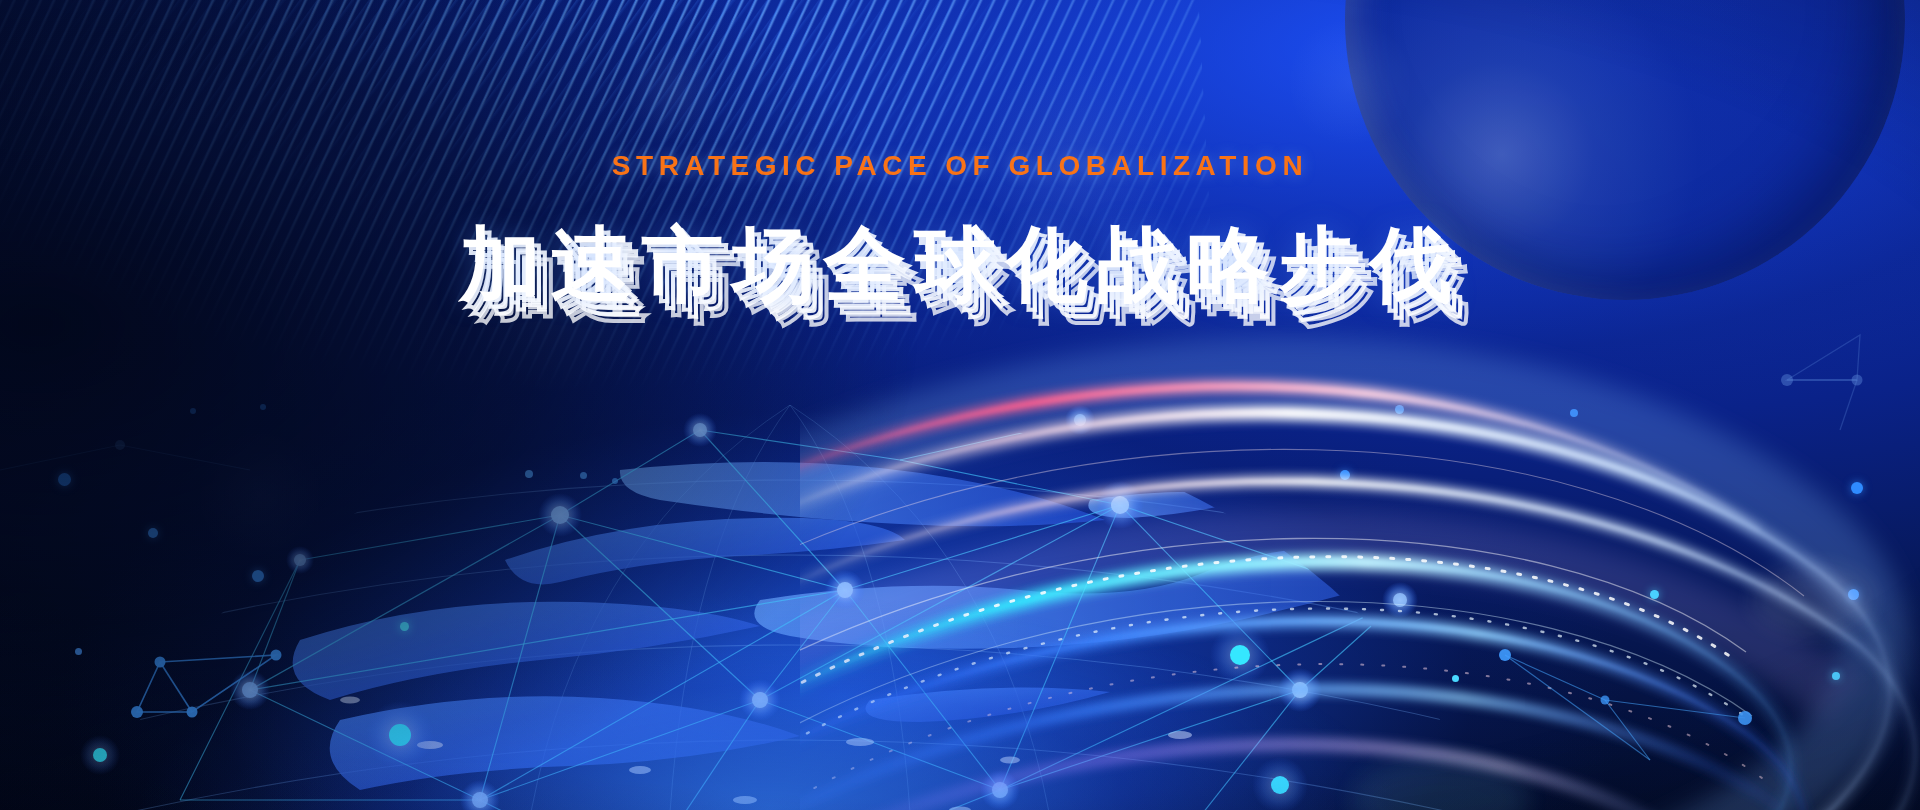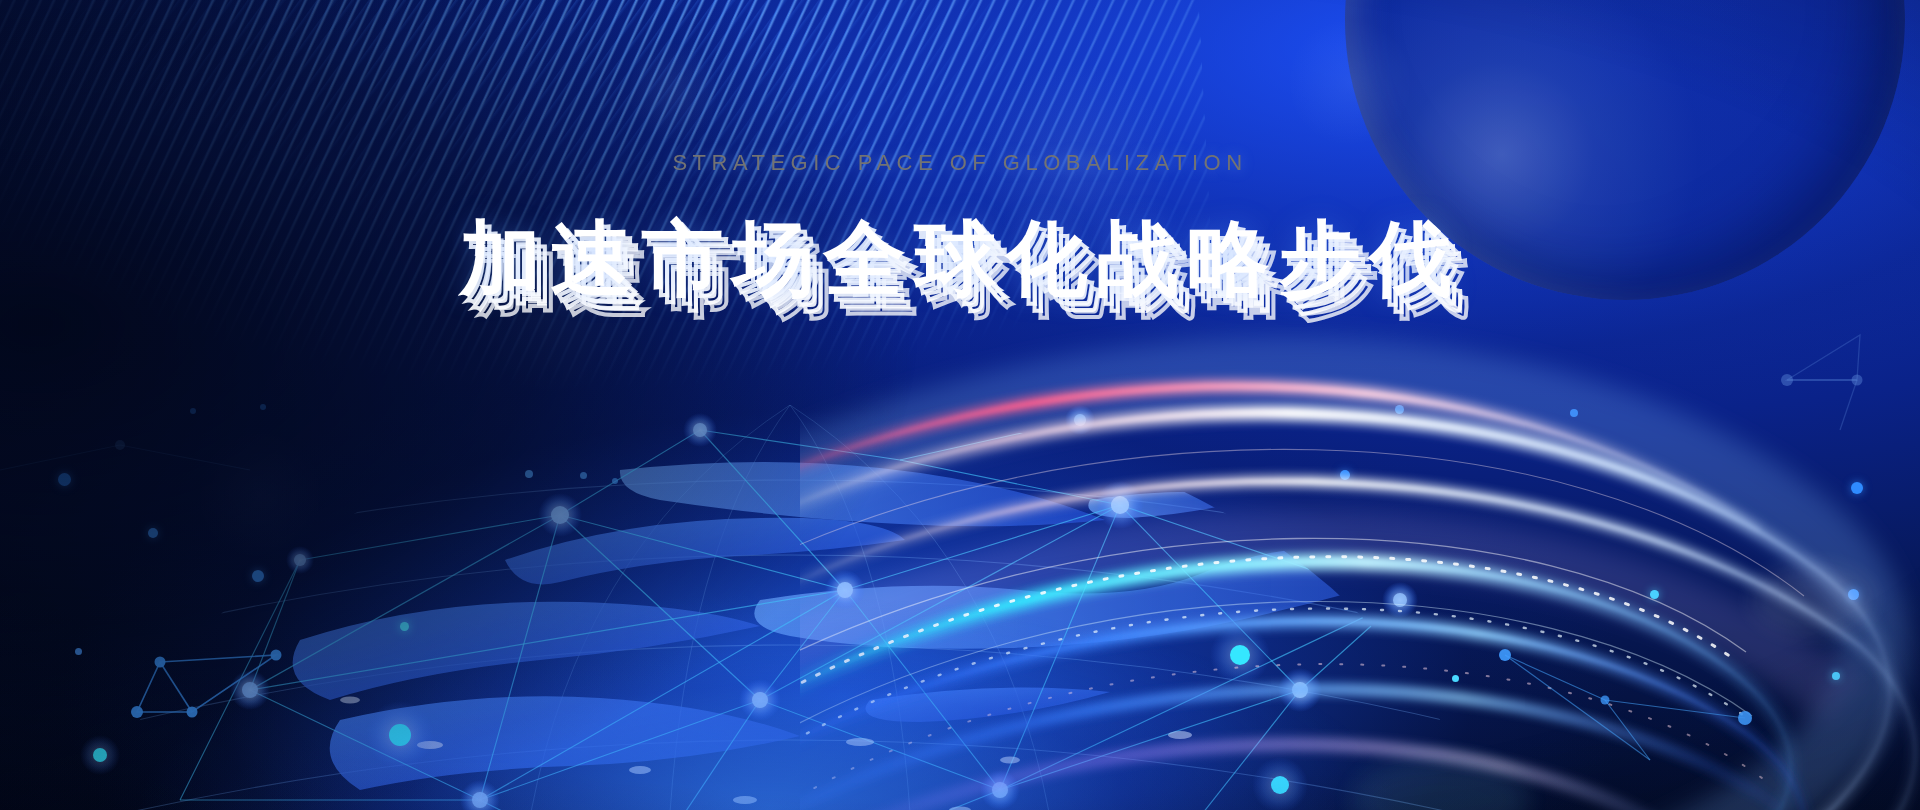--- a/index.html
+++ b/index.html
@@ -117,23 +117,23 @@
 
   
   .text-block {
     position: absolute;
     left: 0; right: 0;
     top: 152px;
     text-align: center;
     z-index: 40;
   }
   .subtitle {
-    color: #737373;
-    font-size: 22px;
-    font-weight: 400;
+    color: #f97316;
+    font-size: 28px;
+    font-weight: 700;
     letter-spacing: 5.5px;
     line-height: 1;
     text-shadow: 0 0 14px rgba(120,180,255,.45);
     white-space: nowrap;
   }
   .headline-wrap {
     position: relative;
     margin-top: 33px;
     height: 104px;
   }

